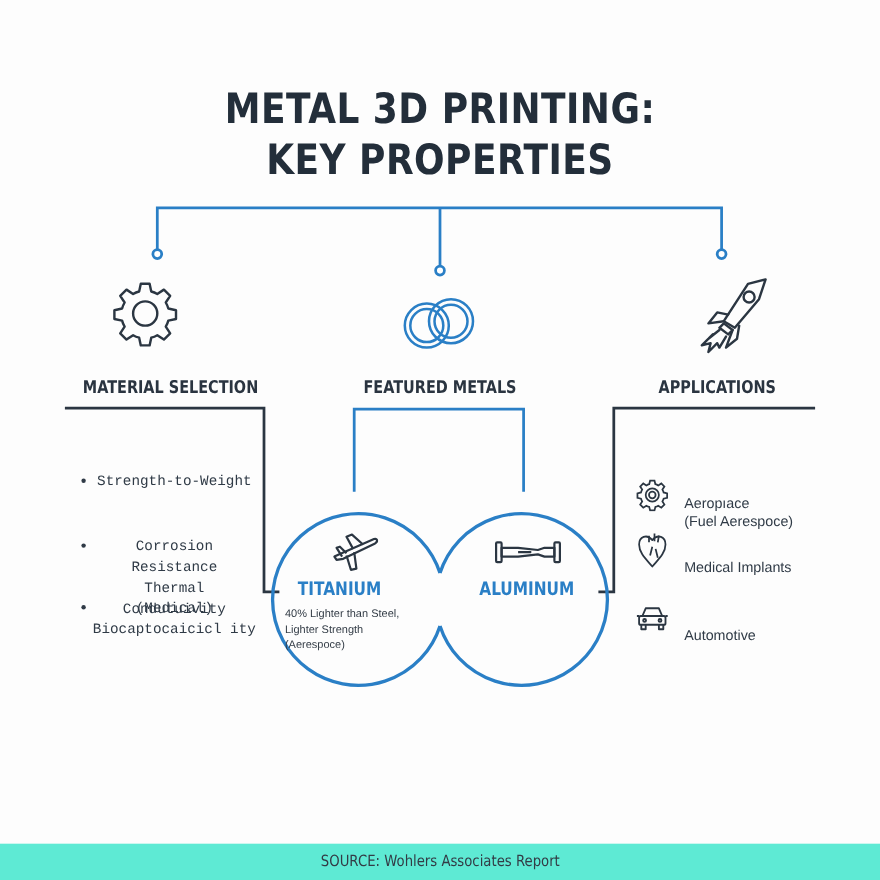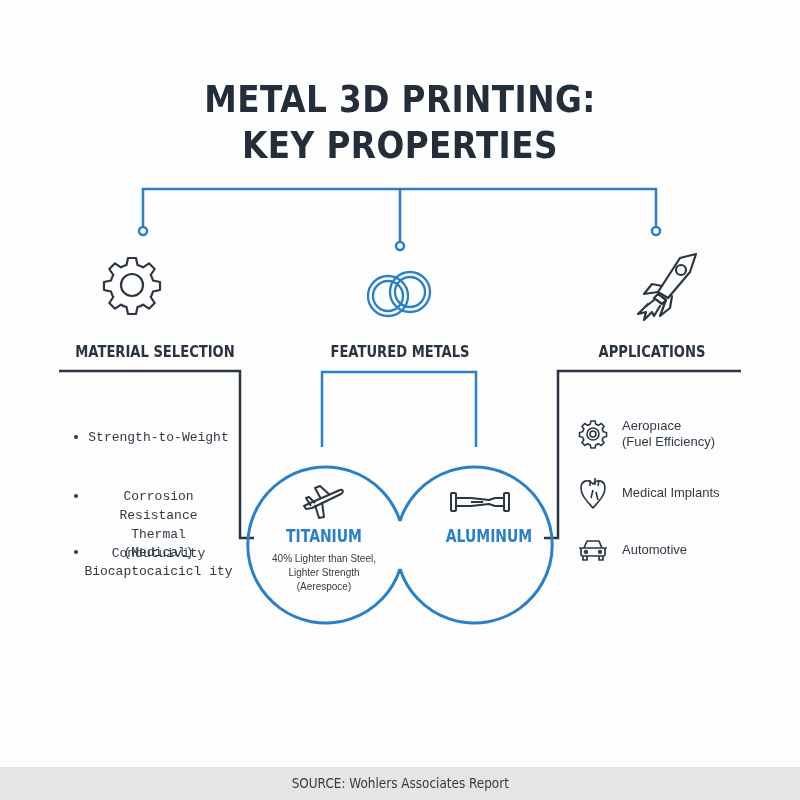--- a/index.html
+++ b/index.html
@@ -28,38 +28,38 @@
   .bullet {
     position: absolute; left: 0; width: 175px;
     font-size: 13px; line-height: 19px; color: #2f3a46; text-align: center; font-family: Liberation Mono, monospace;
   }
   .bullet .dot {
     position: absolute; left: 14px; top: 7px; width: 4px; height: 4px;
     border-radius: 50%; background: #2f3a46;
   }
   .bullet .txt { display: block; padding-left: 22px; }
   .metal {
-    position: absolute; text-align: center; width: 130px;
+    position: absolute; text-align: left; width: 130px;
   }
   .metal .name {
     font-family: "DejaVu Sans", sans-serif; font-weight: bold; font-size: 17px;
     color: #2a7fc6; transform: scaleX(0.82); transform-origin: center;
     display: block; white-space: nowrap;
   }
   .metal .desc {
     font-size: 10px; line-height: 14px; color: #333c46; display: block; margin-top: 6px;
   }
   .app {
     position: absolute; left: 578px; display: flex; align-items: center;
   }
   .app .ic { width: 30px; height: 30px; margin-right: 14px; }
-  .app .lbl { font-size: 13px; line-height: 16px; color: #2f3a46; }
+  .app .lbl { font-size: 13px; line-height: 16px; color: #2f3a46; margin-top: 32px; }
   .footer {
     position: absolute; left: 0; top: 767px; width: 800px; height: 33px;
-    background: #e5e5e5; text-align: center;
+    background: #5eead4; text-align: center;
   }
   .footer span {
     display: inline-block; line-height: 33px; font-size: 14px; color: #333c46;
     font-family: "DejaVu Sans", sans-serif;
     transform: scaleX(0.86); transform-origin: center;
   }
 </style>
 </head>
 <body>
 
@@ -168,21 +168,21 @@
 <div class="app" style="top:418px">
   <svg class="ic" viewBox="0 0 30 30">
     <g fill="none" stroke="#2b3642" stroke-width="1.6">
       <path d="M13 2 h4 l.8 3.2 a10 10 0 0 1 2.6 1.1 l2.8-1.8 2.8 2.8 -1.8 2.8 a10 10 0 0 1 1.1 2.6 l3.2 .8 v4 l-3.2 .8 a10 10 0 0 1 -1.1 2.6 l1.8 2.8 -2.8 2.8 -2.8-1.8 a10 10 0 0 1 -2.6 1.1 l-.8 3.2 h-4 l-.8-3.2 a10 10 0 0 1 -2.6-1.1 l-2.8 1.8 -2.8-2.8 1.8-2.8 a10 10 0 0 1 -1.1-2.6 l-3.2-.8 v-4 l3.2-.8 a10 10 0 0 1 1.1-2.6 l-1.8-2.8 2.8-2.8 2.8 1.8 a10 10 0 0 1 2.6-1.1 z"></path>
       <circle cx="15" cy="15" r="6"></circle>
       <circle cx="15" cy="15" r="3"></circle>
     </g>
   </svg>
   <div class="lbl">
     <div>Aeropıace</div>
-    <div>(Fuel Efficiency)</div>
+    <div>(Fuel Aerespoce)</div>
   </div>
 </div>
 <div class="app" style="top:476px">
   <svg class="ic" viewBox="0 0 30 34" style="height:34px">
     <g fill="none" stroke="#2b3642" stroke-width="1.6" stroke-linejoin="round">
       <path d="M15 8 C10 2 3 5 3 12 C3 20 10 26 15 32 C20 26 27 20 27 12 C27 5 20 2 15 8 Z"></path>
       <path d="M12 4 L12 10 M17 2 L17 9 M21 4 L20 10"></path>
       <path d="M15 14 L13 22 M18 16 L20 24"></path>
     </g>
   </svg>

